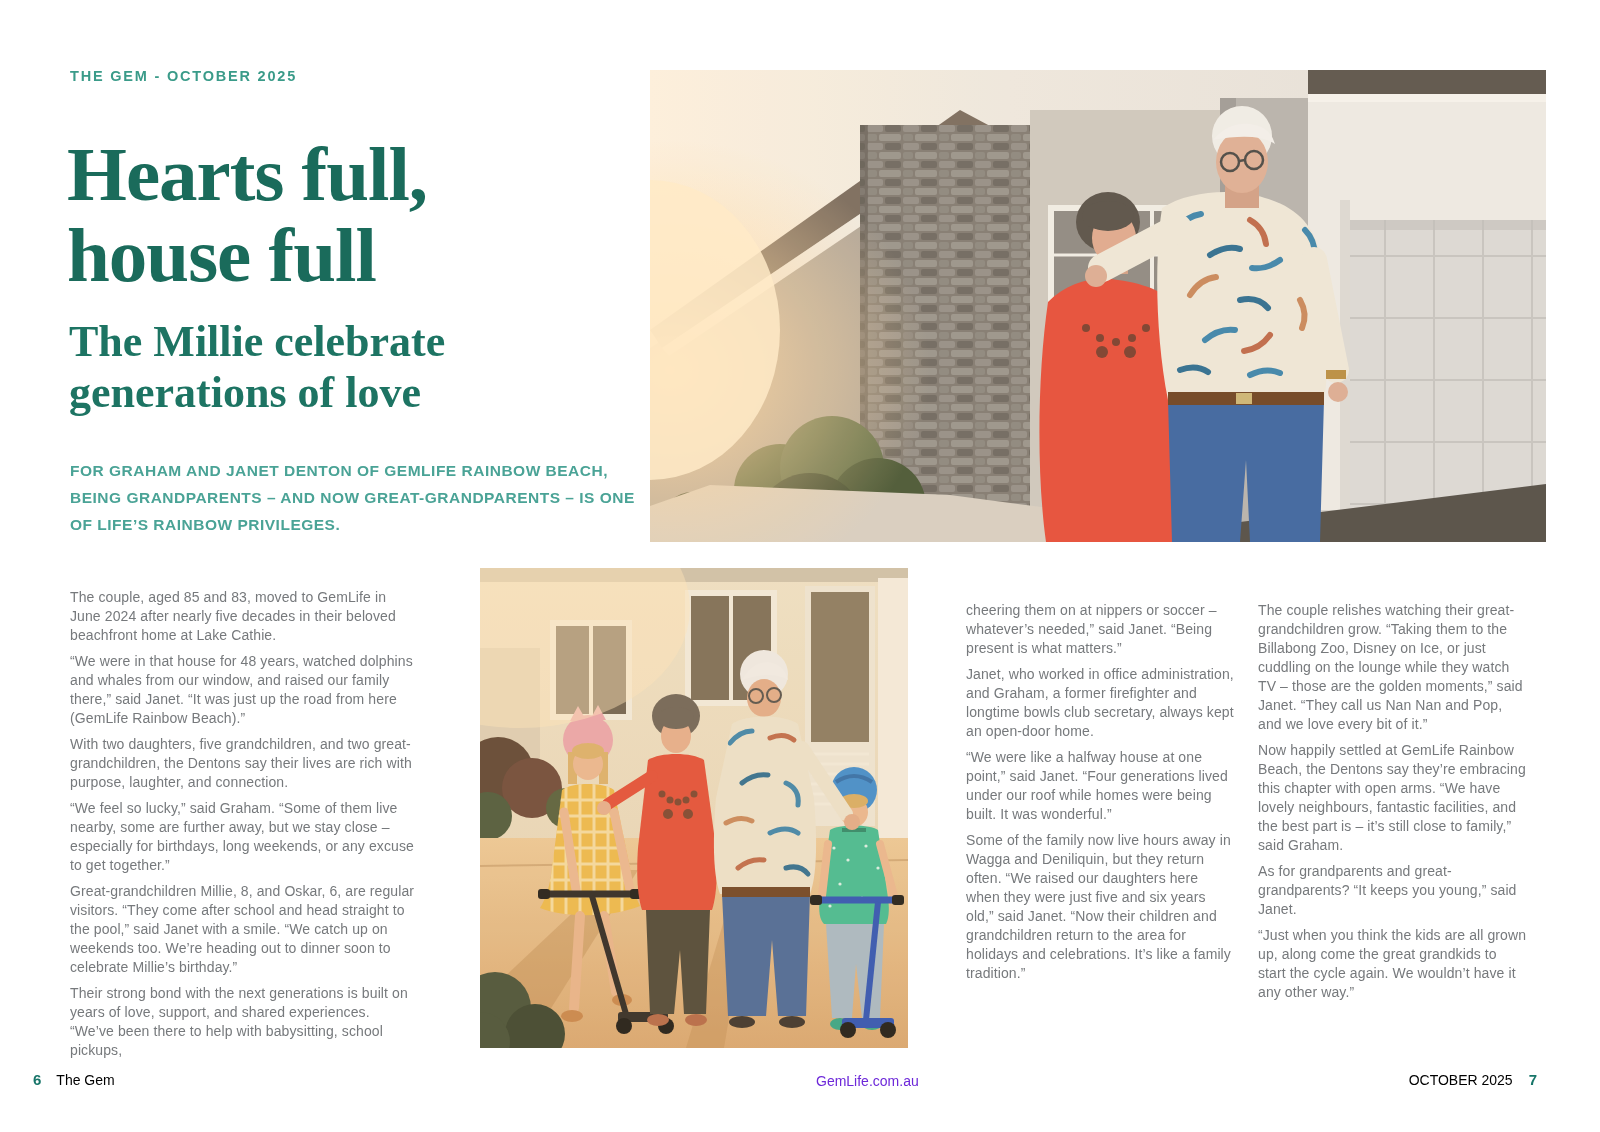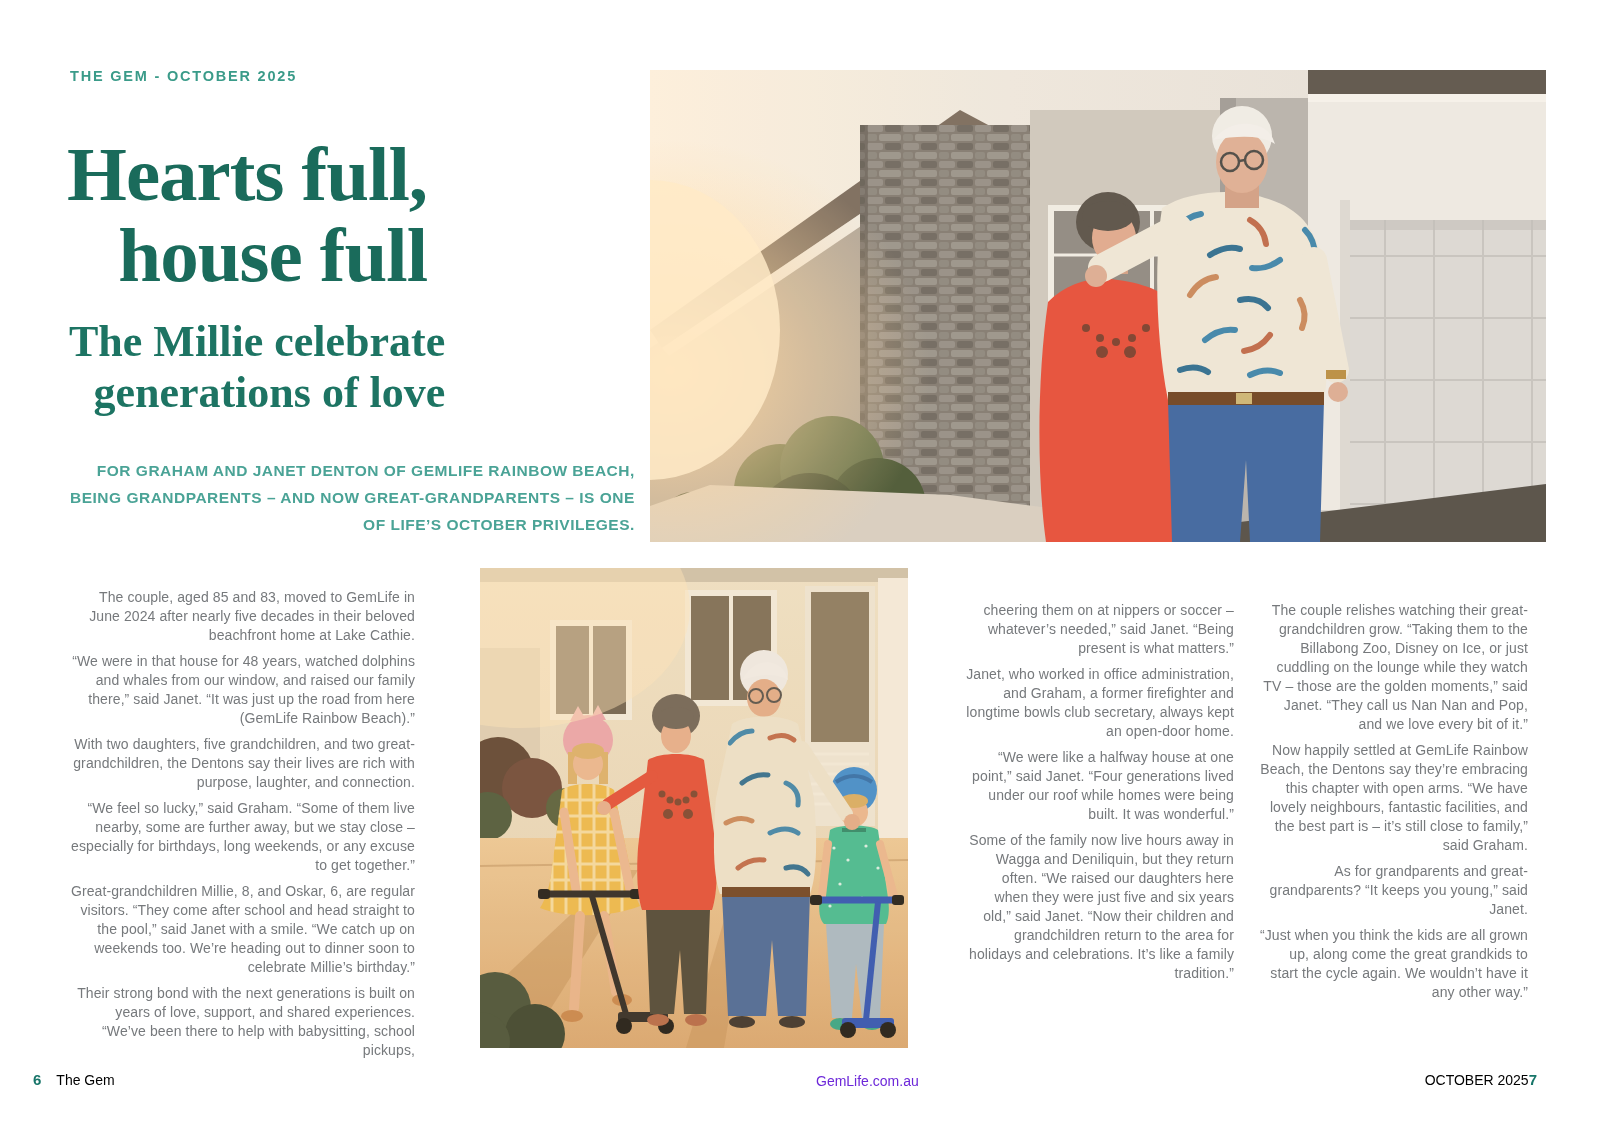--- a/index.html
+++ b/index.html
@@ -1,21 +1,21 @@
 <!DOCTYPE html>
 <html><head>
 <meta charset="utf-8">
 <style>
   * { margin:0; padding:0; box-sizing:border-box; }
   html,body { background:#ffffff; }
   .page {
     position:relative; width:1600px; height:1132px; background:#ffffff;
     font-family:"Liberation Sans", sans-serif; overflow:hidden;
   }
-  .abs { position:absolute;text-align:right; }
+  .abs { position:absolute; }
 
   .eyebrow {
     left:70px; top:68px; font-size:14.5px; font-weight:700;
     letter-spacing:1.8px; color:#3a9b89;
   }
   .headline {
     left:67px; top:134px; font-family:"Liberation Serif", serif;
     font-weight:700; font-size:77px; line-height:81px; color:#1a6b5b;
     letter-spacing:-1px;
   }
@@ -34,21 +34,21 @@
   .col2 { left:966px; top:601px; width:268px; }
   .col3 { left:1258px; top:601px; width:270px; }
 
   figure { display:block; }
   .hero { left:650px; top:70px; width:896px; height:472px; overflow:hidden; }
   .mid  { left:480px; top:568px; width:428px; height:480px; overflow:hidden; }
   figure svg { width:100%; height:100%; display:block; }
 
   .footer-left  { left:33px;  top:1071px; display:flex; align-items:baseline; gap:15px; }
   .footer-center{ left:816px; top:1073px; font-size:14px; color:#6d28d9; }
-  .footer-right { right:63px; top:1071px; display:flex; align-items:baseline; }
+  .footer-right { right:63px; top:1071px; display:flex; align-items:baseline; gap:16px; }
   .pnum  { color:#177569; font-weight:700; font-size:15px; }
   .flabel{ color:#000000; font-size:14px; }
 </style>
 </head>
 <body>
 
 <div class="page">
 
   <div class="abs eyebrow">THE GEM - OCTOBER 2025</div>
 
@@ -58,21 +58,21 @@
   </h1>
 
   <h2 class="abs subhead">
     <div>The Millie celebrate</div>
     <div>generations of love</div>
   </h2>
 
   <div class="abs standfirst">
     <div>FOR GRAHAM AND JANET DENTON OF GEMLIFE RAINBOW BEACH,</div>
     <div>BEING GRANDPARENTS – AND NOW GREAT-GRANDPARENTS – IS ONE</div>
-    <div>OF LIFE’S OCTOBER PRIVILEGES.</div>
+    <div>OF LIFE’S RAINBOW PRIVILEGES.</div>
   </div>
 
   <figure class="abs hero">
     <svg viewBox="0 0 896 472" preserveAspectRatio="none">
       <defs>
         <linearGradient id="skyg" x1="0" y1="0" x2="1" y2="0">
           <stop offset="0" stop-color="#fdf2e1"></stop>
             <stop offset="0.4" stop-color="#eee9e2"></stop>
             <stop offset="1" stop-color="#e3e0dc"></stop>
         </linearGradient>

